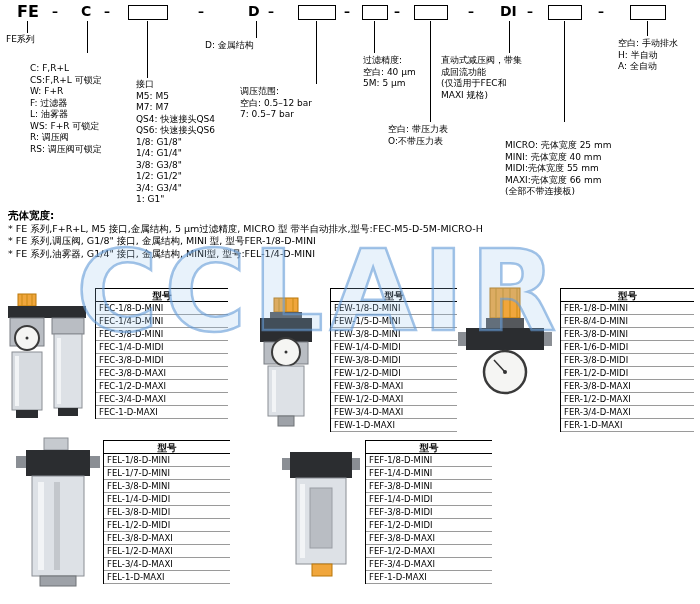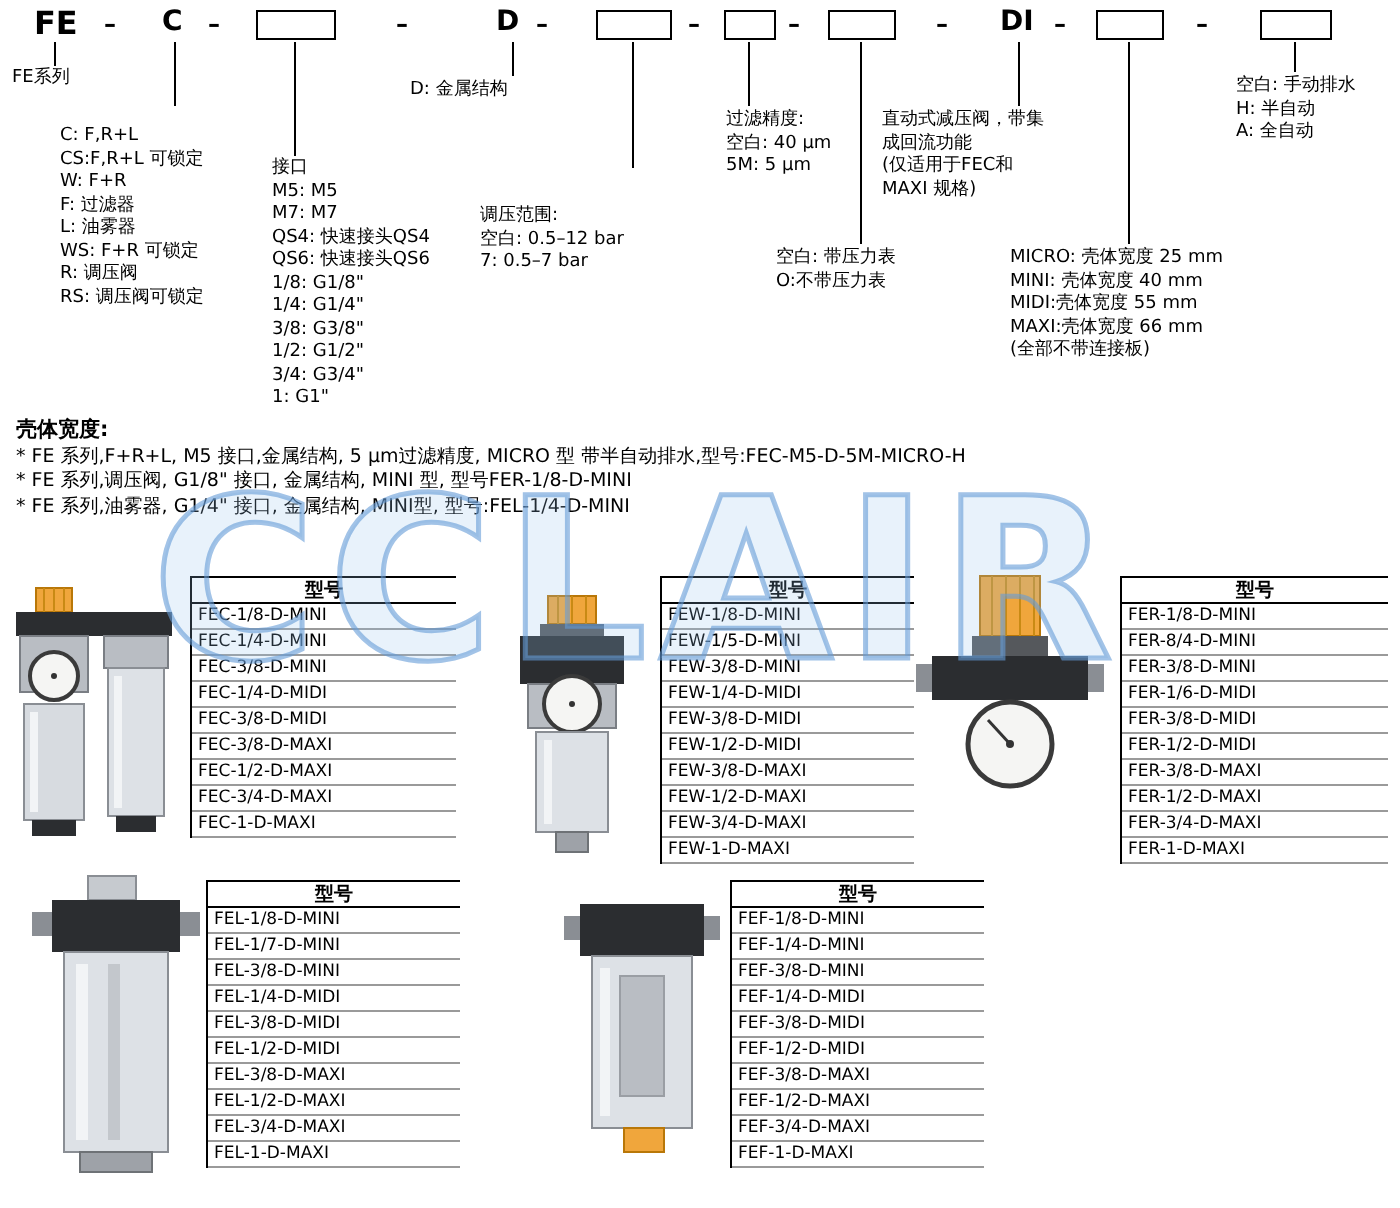--- a/index.html
+++ b/index.html
@@ -97,41 +97,41 @@
       <div class="anno-line">1/8: G1/8"</div>
       <div class="anno-line">1/4: G1/4"</div>
       <div class="anno-line">3/8: G3/8"</div>
       <div class="anno-line">1/2: G1/2"</div>
       <div class="anno-line">3/4: G3/4"</div>
       <div class="anno-line">1: G1"</div>
     </div>
   <div class="anno" style="left:205px;top:40px">
       <div class="anno-line">D: 金属结构</div>
     </div>
-  <div class="anno" style="left:240px;top:103px">
+  <div class="anno" style="left:240px;top:86px">
       <div class="anno-line">调压范围:</div>
       <div class="anno-line">空白: 0.5–12 bar</div>
       <div class="anno-line">7: 0.5–7 bar</div>
     </div>
   <div class="anno" style="left:363px;top:55px">
       <div class="anno-line">过滤精度:</div>
       <div class="anno-line">空白: 40 μm</div>
       <div class="anno-line">5M: 5 μm</div>
     </div>
   <div class="anno" style="left:388px;top:124px">
       <div class="anno-line">空白: 带压力表</div>
       <div class="anno-line">O:不带压力表</div>
     </div>
   <div class="anno" style="left:441px;top:55px">
       <div class="anno-line">直动式减压阀，带集</div>
       <div class="anno-line">成回流功能</div>
       <div class="anno-line">(仅适用于FEC和</div>
       <div class="anno-line">MAXI 规格)</div>
     </div>
-  <div class="anno" style="left:505px;top:124px">
+  <div class="anno" style="left:505px;top:140px">
       <div class="anno-line">MICRO: 壳体宽度 25 mm</div>
       <div class="anno-line">MINI: 壳体宽度 40 mm</div>
       <div class="anno-line">MIDI:壳体宽度 55 mm</div>
       <div class="anno-line">MAXI:壳体宽度 66 mm</div>
       <div class="anno-line">(全部不带连接板)</div>
     </div>
   <div class="anno" style="left:618px;top:38px">
       <div class="anno-line">空白: 手动排水</div>
       <div class="anno-line">H: 半自动</div>
       <div class="anno-line">A: 全自动</div>

